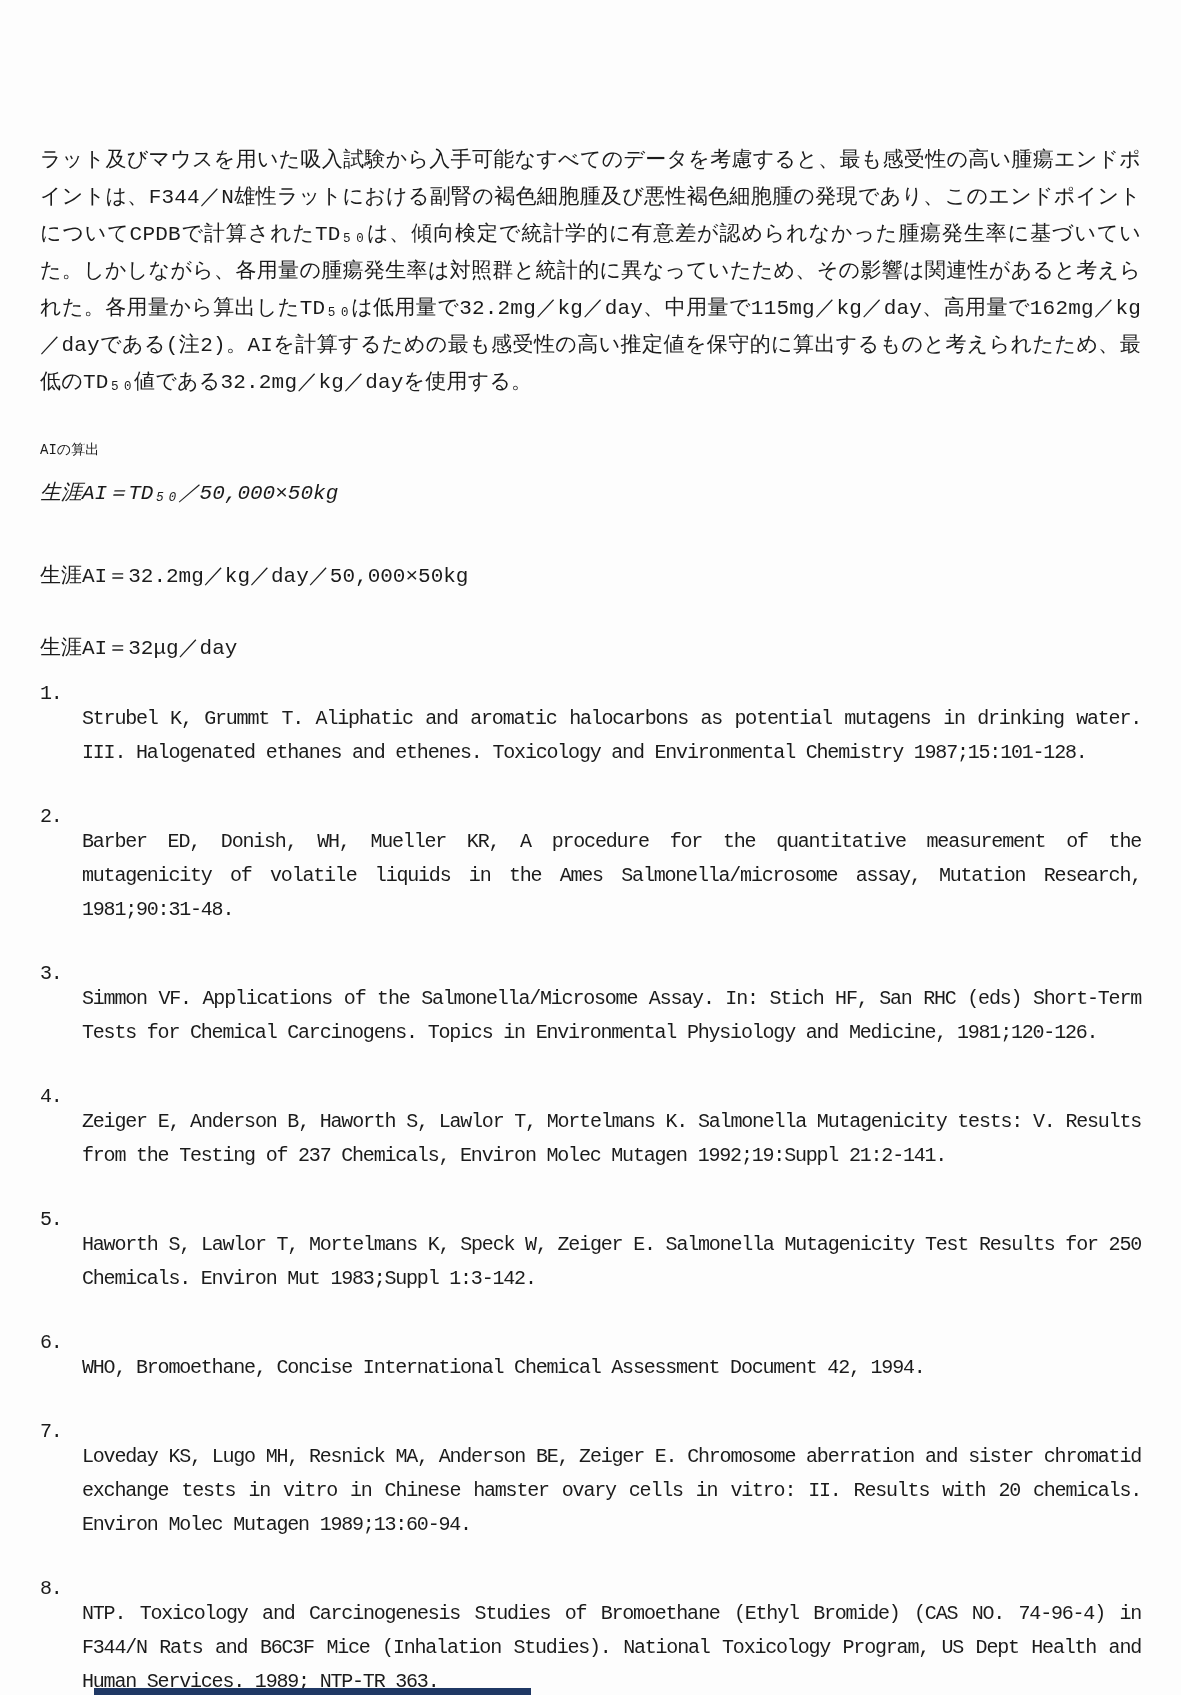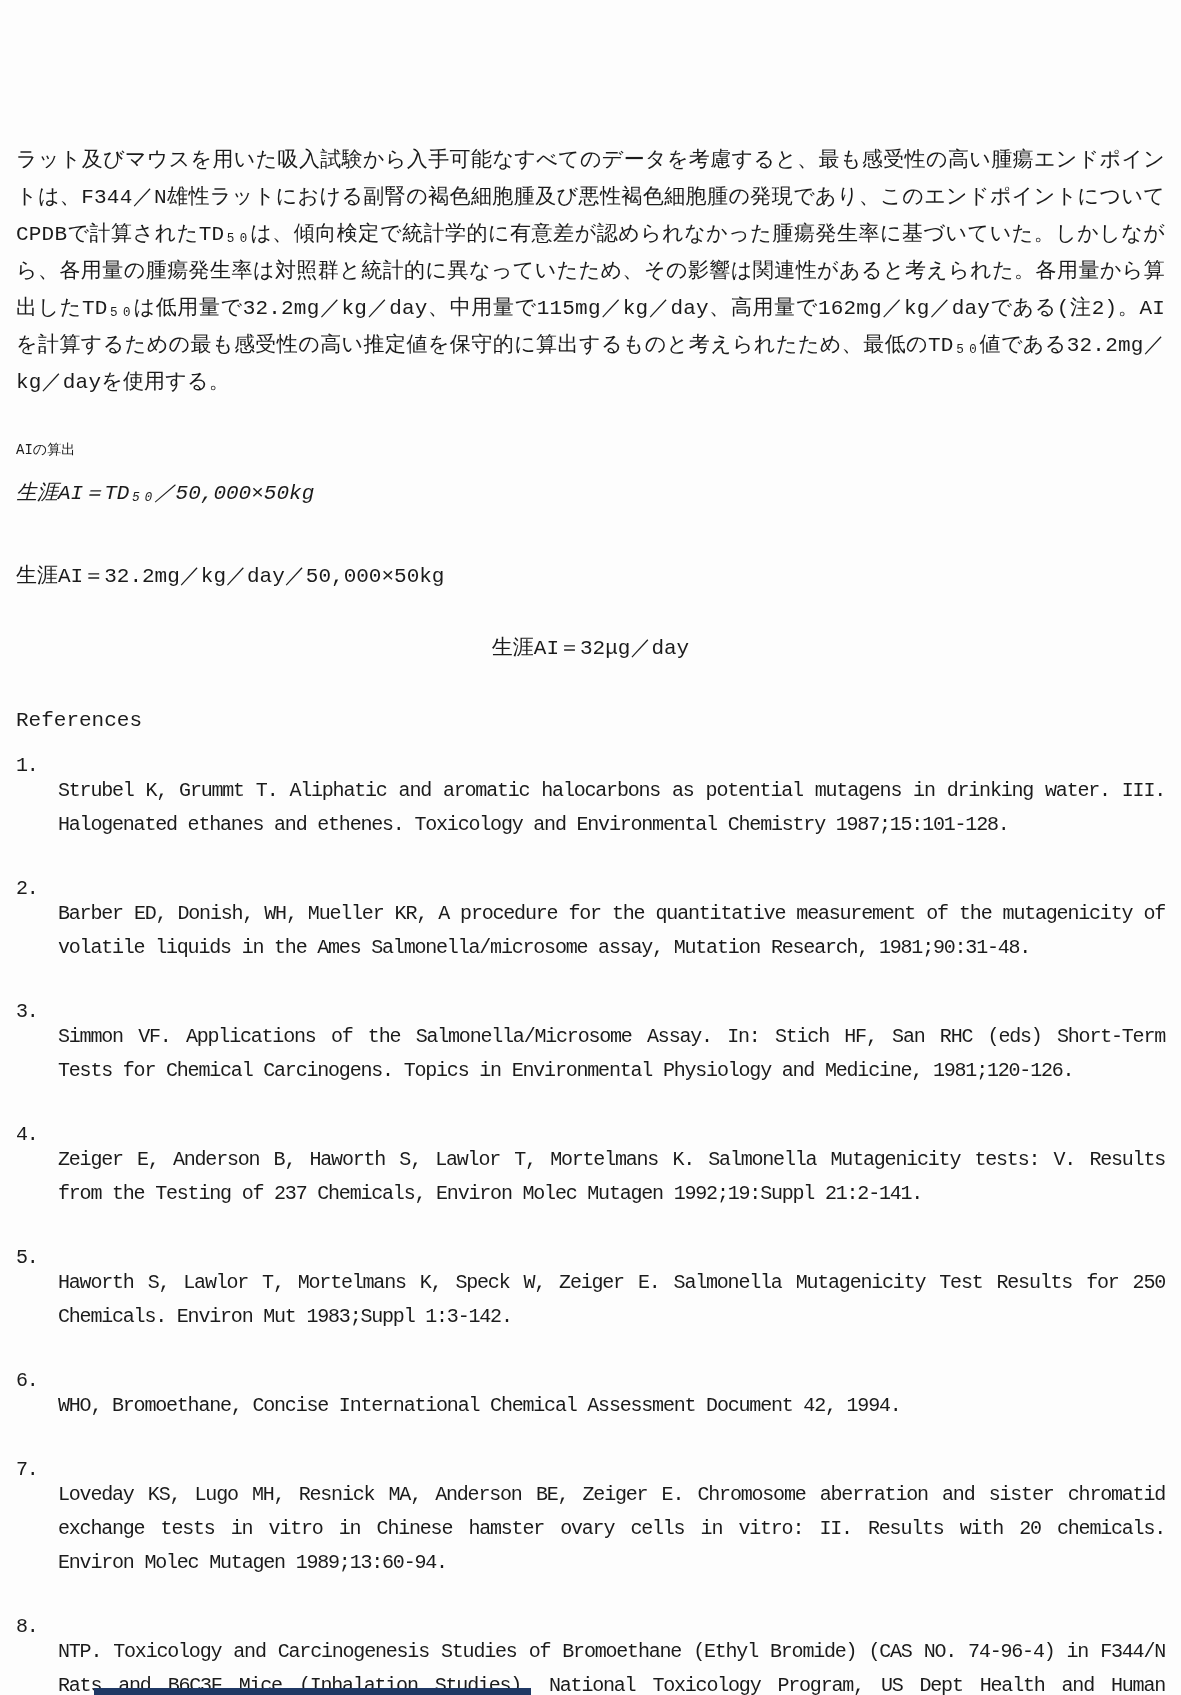--- a/index.html
+++ b/index.html
@@ -13,21 +13,21 @@
     position: relative;
     overflow: hidden;
     color: #1b1b1b;
     font-family: "Liberation Mono", "DejaVu Sans Mono", monospace;
     -webkit-font-smoothing: none;
   }
   .page {
     position: relative;
     width: 1181px;
     height: 1695px;
-    padding: 0 16px;
+    padding: 0 40px;
     box-sizing: border-box;
   }
   
   .jp-body {
     font-size: 21px;
     line-height: 37px;
     letter-spacing: 0.2px;
   }
   .main-paragraph {
     margin: 0;
@@ -40,21 +40,21 @@
     line-height: 37px;
     font-weight: normal;
   }
   .formula {
     margin: 0;
     font-size: 21px;
     line-height: 37px;
   }
   .formula-1 { margin-top: 6px; font-style: italic; }
   .formula-2 { margin-top: 46px; }
-  .formula-3 { margin-top: 35px; text-align: center; }
+  .formula-3 { margin-top: 35px; }
   .refs-heading {
     margin: 35px 0 0 0;
     font-size: 21px;
     line-height: 37px;
     font-weight: normal;
   }
   .ref-list {
     margin-top: 10px;
   }
   .ref-item {
@@ -91,21 +91,20 @@
   <p class="jp-body main-paragraph">ラット及びマウスを用いた吸入試験から入手可能なすべてのデータを考慮すると、最も感受性の高い腫瘍エンドポイントは、F344／N雄性ラットにおける副腎の褐色細胞腫及び悪性褐色細胞腫の発現であり、このエンドポイントについてCPDBで計算されたTD₅₀は、傾向検定で統計学的に有意差が認められなかった腫瘍発生率に基づいていた。しかしながら、各用量の腫瘍発生率は対照群と統計的に異なっていたため、その影響は関連性があると考えられた。各用量から算出したTD₅₀は低用量で32.2mg／kg／day、中用量で115mg／kg／day、高用量で162mg／kg／dayである(注2)。AIを計算するための最も感受性の高い推定値を保守的に算出するものと考えられたため、最低のTD₅₀値である32.2mg／kg／dayを使用する。</p>
 
   <h2 class="ai-heading">AIの算出</h2>
 
   <p class="formula formula-1">生涯AI＝TD₅₀／50,000×50kg</p>
 
   <p class="formula formula-2">生涯AI＝32.2mg／kg／day／50,000×50kg</p>
 
   <p class="formula formula-3">生涯AI＝32μg／day</p>
 
-  <h2 class="refs-heading">References</h2>
 
   <div class="ref-list">
 
     <div class="ref-item">
       <span class="ref-num">1.</span>
       <span class="ref-text">Strubel K, Grummt T. Aliphatic and aromatic halocarbons as potential mutagens in drinking water. III. Halogenated ethanes and ethenes. Toxicology and Environmental Chemistry 1987;15:101-128.</span>
     </div>
 
     <div class="ref-item">
       <span class="ref-num">2.</span>

